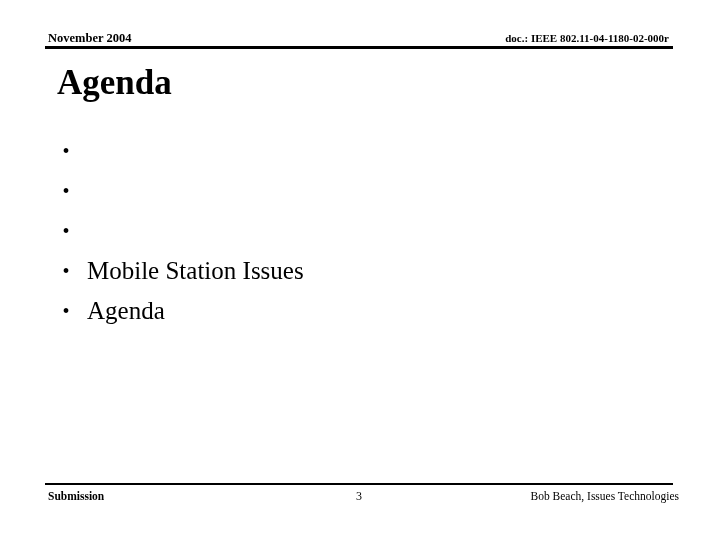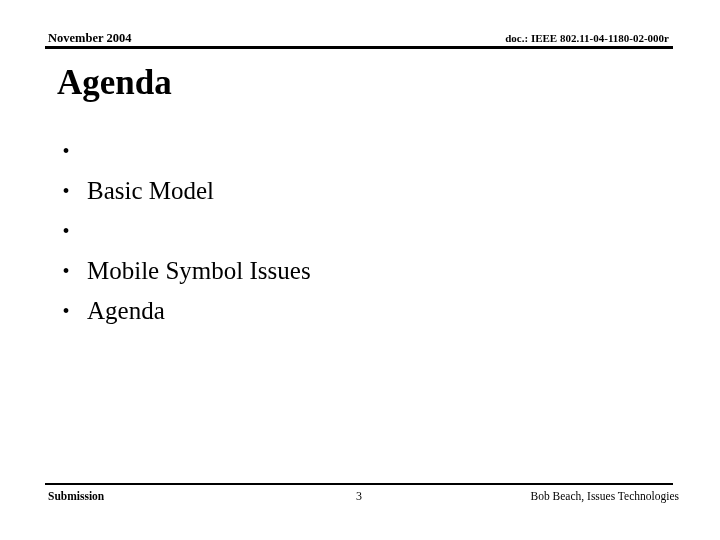--- a/index.html
+++ b/index.html
@@ -163,28 +163,27 @@
   </div>
 
   <div class="title">Agenda</div>
 
   <ul class="body-list">
     <li class="bullet-row">
       <span class="bullet-marker">•</span>
     </li>
     <li class="bullet-row">
       <span class="bullet-marker">•</span>
-      <span class="bullet-text">Basic Model</span>
     </li>
     <li class="bullet-row">
       <span class="bullet-marker">•</span>
     </li>
     <li class="bullet-row">
       <span class="bullet-marker">•</span>
-      <span class="bullet-text">Mobile Symbol Issues</span>
+      <span class="bullet-text">Mobile Station Issues</span>
     </li>
     <li class="bullet-row">
       <span class="bullet-marker">•</span>
       <span class="bullet-text">Agenda</span>
     </li>
   </ul>
 
   <div class="footer">
     <div class="footer-rule"></div>
     <div class="footer-left">Submission</div>

